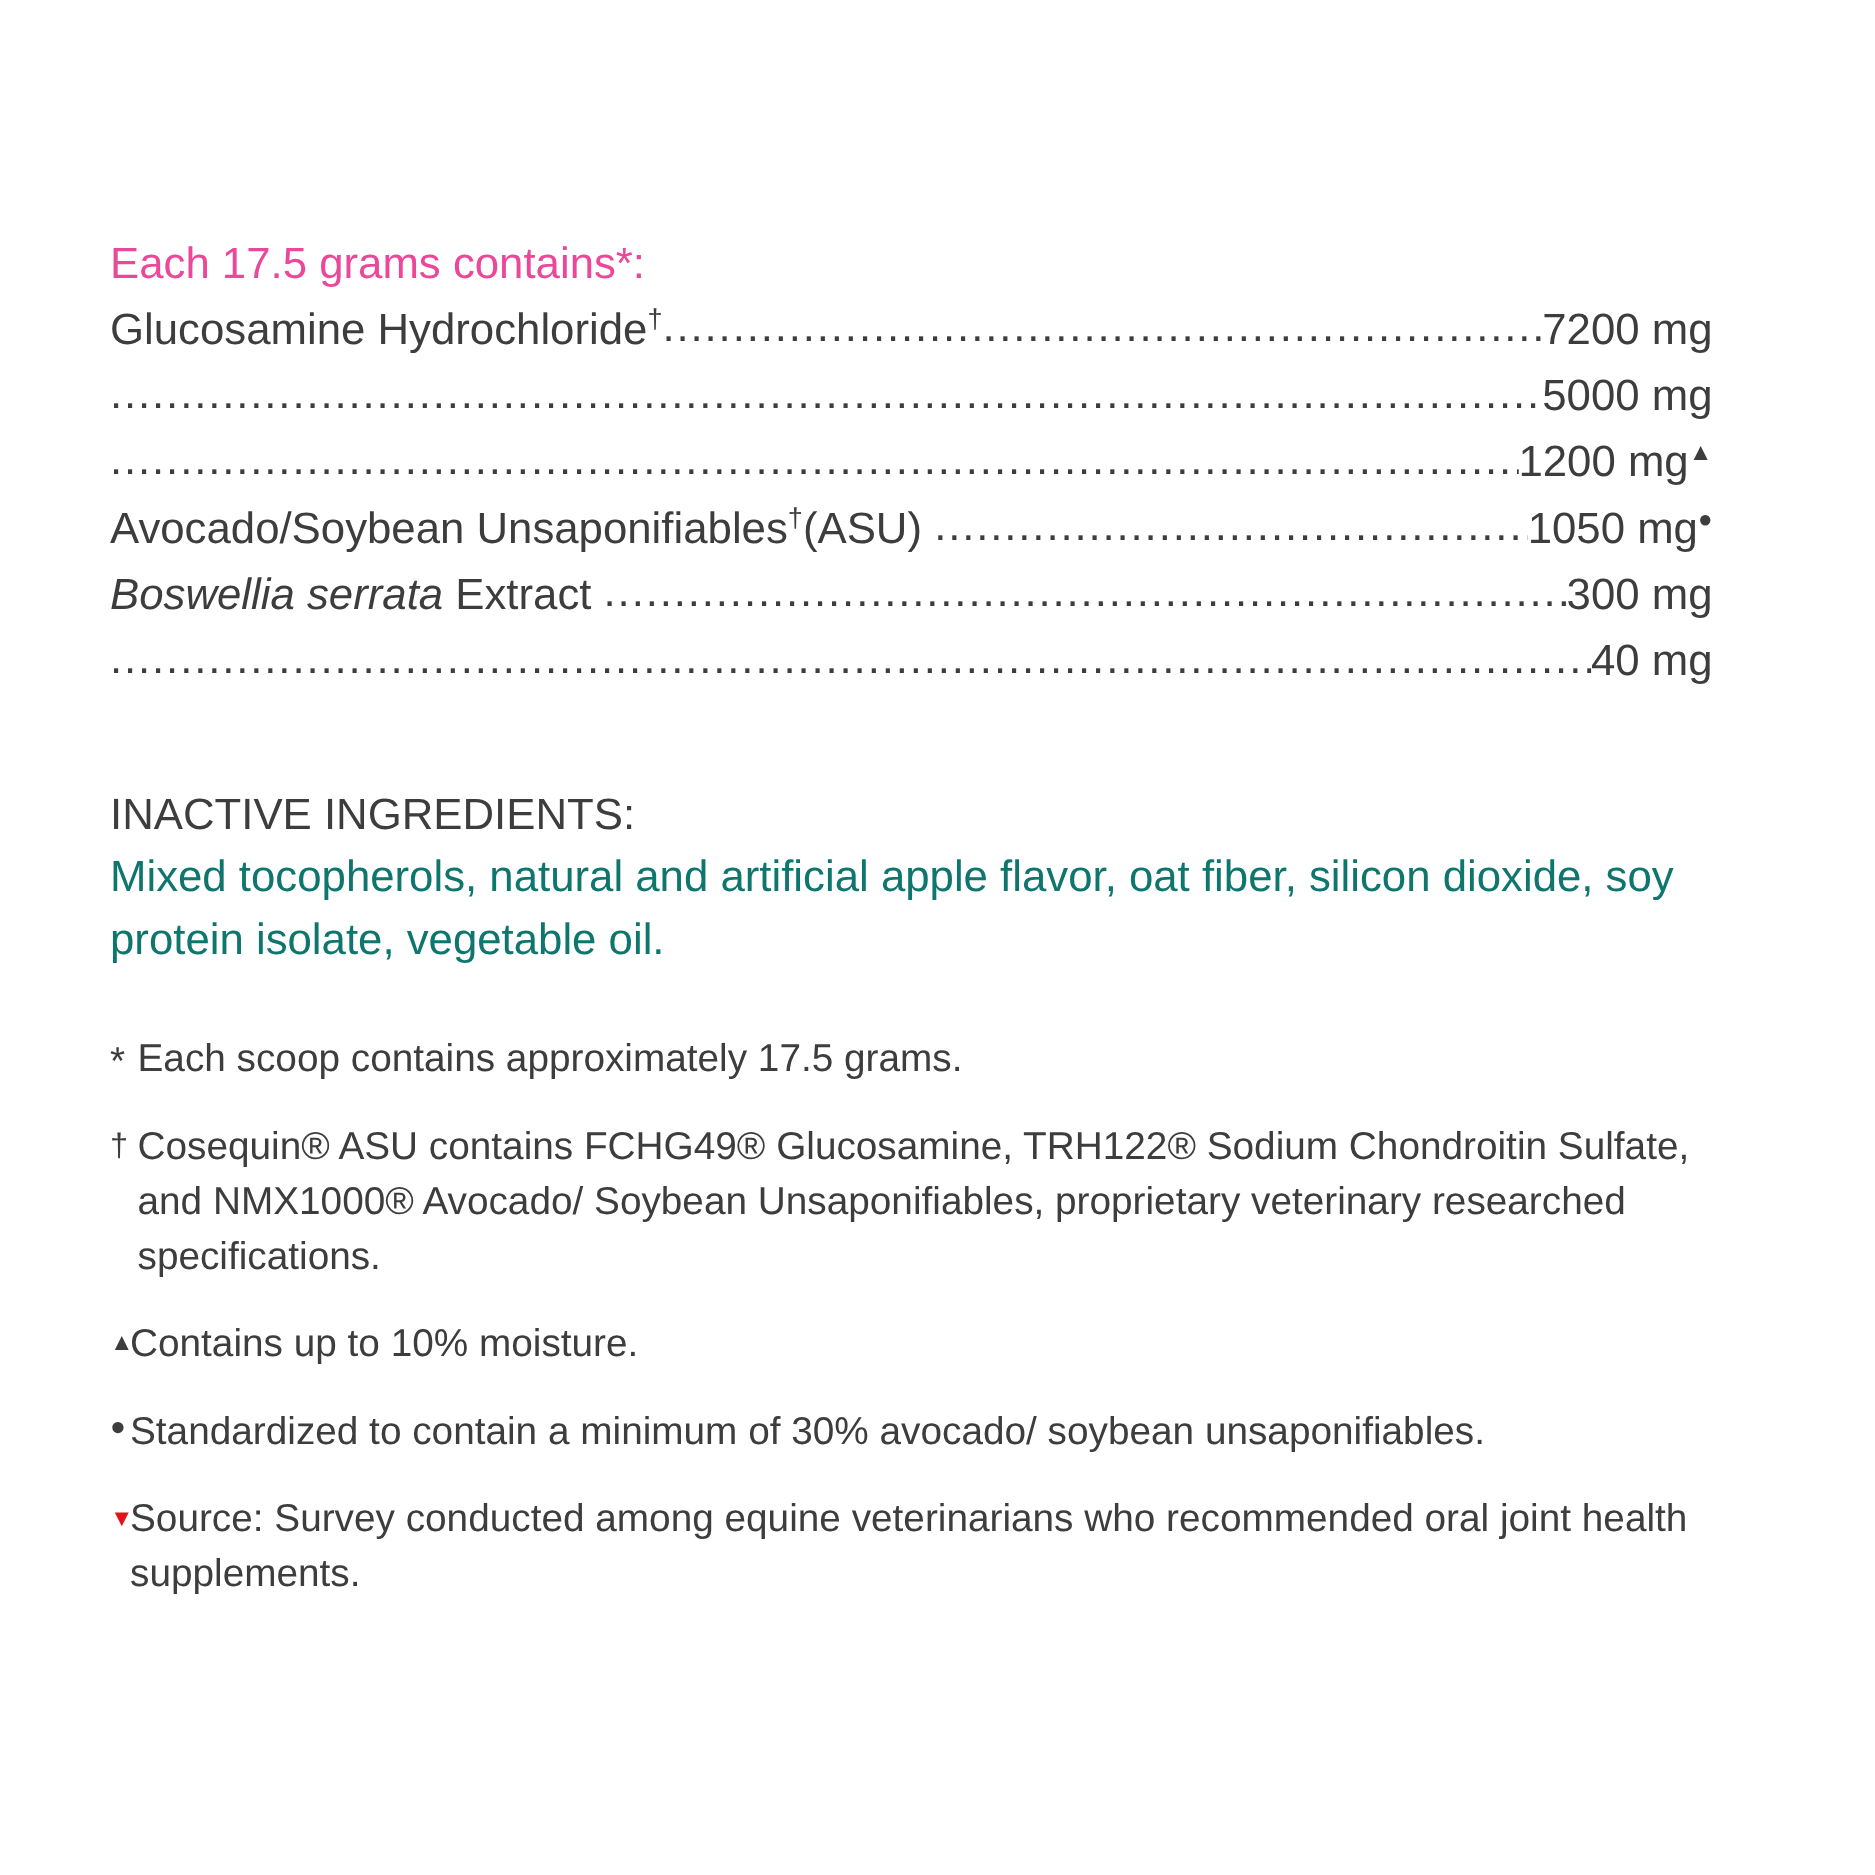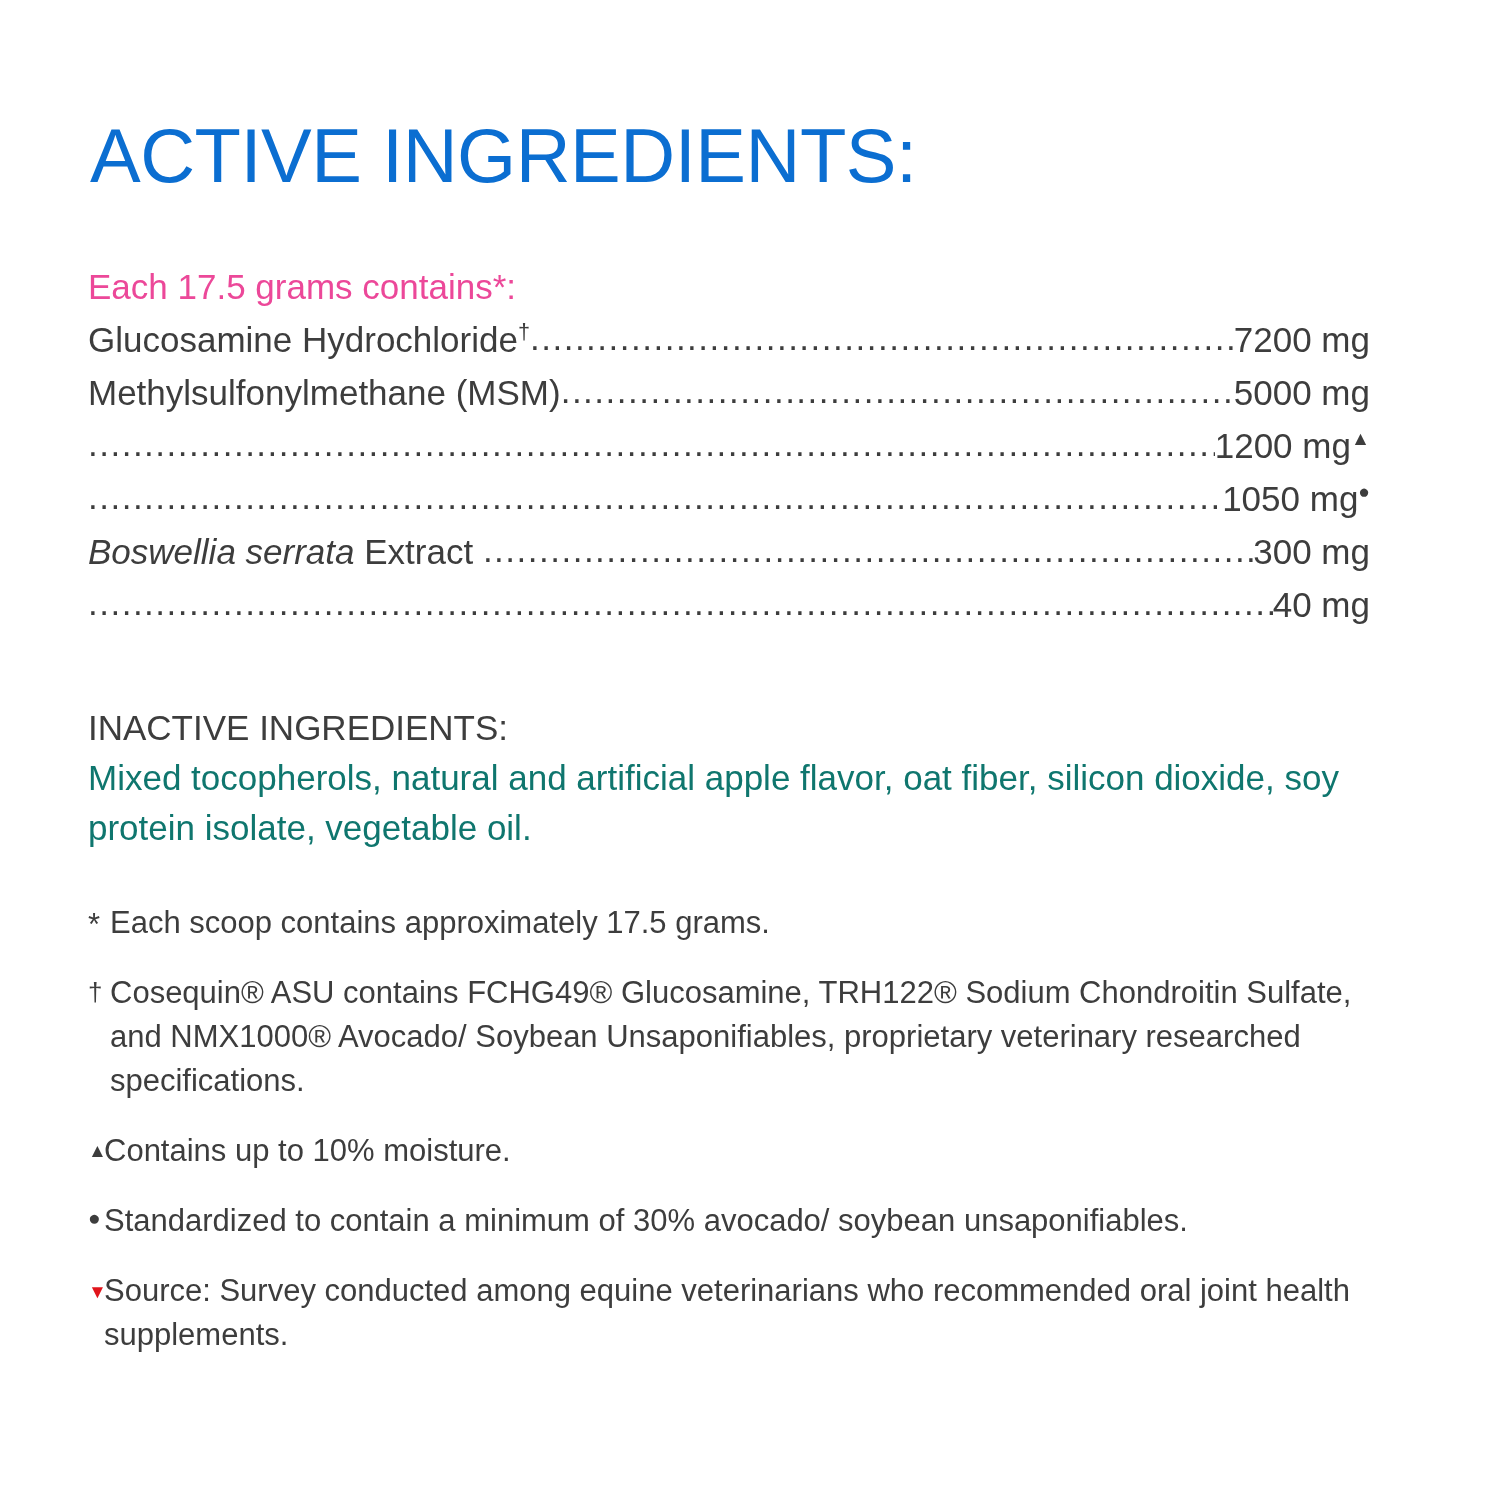--- a/index.html
+++ b/index.html
@@ -140,43 +140,42 @@
   .fn-text {
     flex: 1 1 auto;
   }
   .fn.tight .fn-mark { width: 16px; }
 </style>
 </head>
 <body>
 
 <div class="page">
 
-  <h1 class="title">ACTIVE INGREDIENTS:</h1>
 
   <div class="active-block">
     <div class="lead">Each 17.5 grams contains*:</div>
 
     <div class="ing-row">
       <span class="ing-name"><span>Glucosamine Hydrochloride</span><span class="sup">†</span></span>
       <span class="dots">............................................................................................................................................</span>
       <span class="ing-amount">7200 mg</span>
     </div>
 
     <div class="ing-row">
-      <span class="ing-name">Methylsulfonylmethane (MSM)</span>
       <span class="dots">............................................................................................................................................</span>
       <span class="ing-amount">5000 mg</span>
     </div>
 
     <div class="ing-row">
       <span class="dots">............................................................................................................................................</span>
       <span class="ing-amount"><span>1200 mg</span><span class="mark">▲</span></span>
     </div>
 
     <div class="ing-row">
+      <span class="ing-name"><span>Avocado/Soybean Unsaponifiables</span><span class="sup">†</span><span>(ASU)</span>&nbsp;</span>
       <span class="dots">............................................................................................................................................</span>
       <span class="ing-amount"><span>1050 mg</span><span class="mark">●</span></span>
     </div>
 
     <div class="ing-row">
       <span class="ing-name"><span class="ital">Boswellia serrata</span><span> Extract</span>&nbsp;</span>
       <span class="dots">............................................................................................................................................</span>
       <span class="ing-amount">300 mg</span>
     </div>
 

